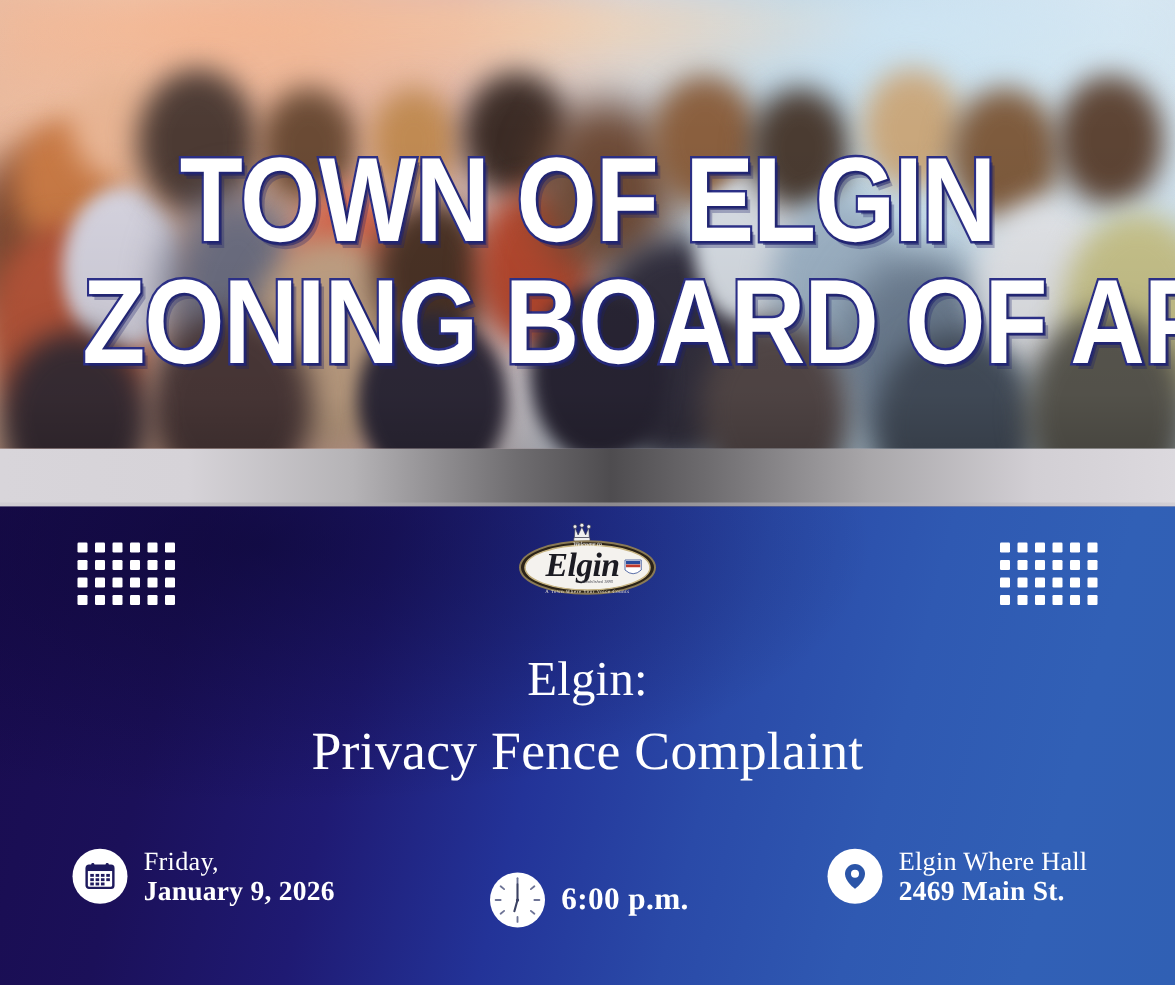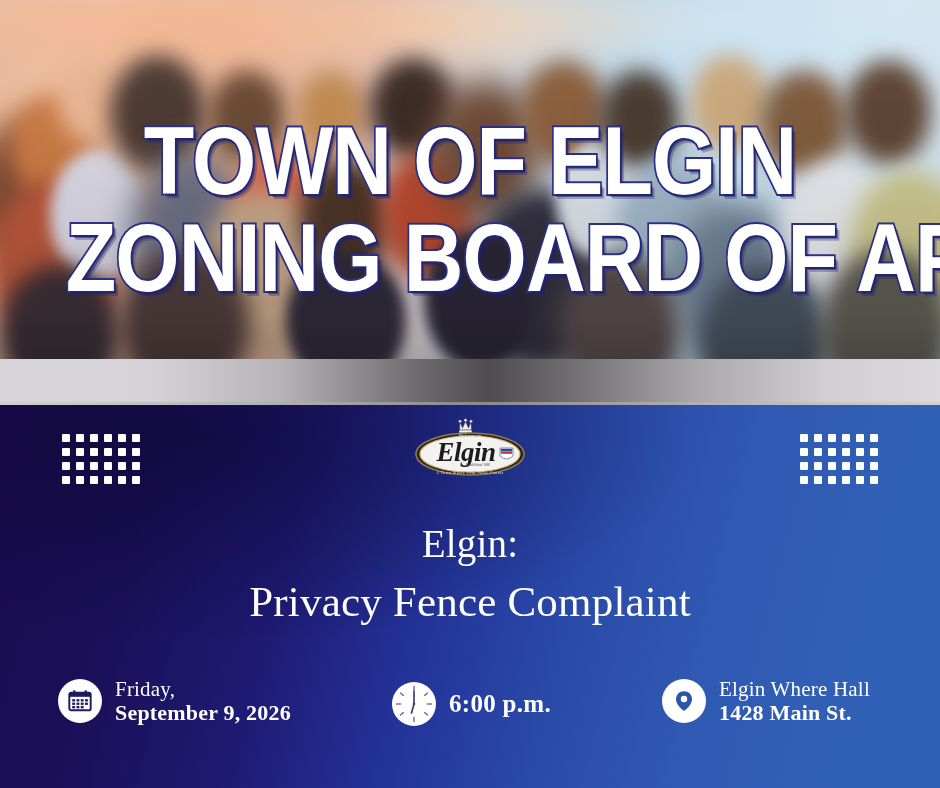--- a/index.html
+++ b/index.html
@@ -209,21 +209,21 @@
     display: flex;
     align-items: center;
   }
   .info-item {
     display: flex;
     align-items: center;
     gap: 13px;
     position: absolute;
   }
   .info-item.date  { left: 58px;  top: 0; }
-  .info-item.time  { left: 392px; top: 4px; justify-content: space-between; }
+  .info-item.time  { left: 392px; top: 20px; justify-content: space-between; }
   .info-item.place { left: 662px; top: 0; }
 
   .icon-circle {
     width: 44px; height: 44px;
     border-radius: 50%;
     background: #ffffff;
     flex: 0 0 44px;
     display: flex;
     align-items: center;
     justify-content: center;
@@ -418,21 +418,21 @@
             <rect x="14.8" y="15.7" width="3.1" height="2.5"></rect>
             <rect x="19.4" y="15.7" width="3.1" height="2.5"></rect>
             <rect x="5.6" y="19.4" width="3.1" height="2.5"></rect>
             <rect x="10.2" y="19.4" width="3.1" height="2.5"></rect>
             <rect x="14.8" y="19.4" width="3.1" height="2.5"></rect>
           </g>
         </svg>
       </span>
       <span class="info-text">
         <span class="info-top">Friday,</span>
-        <span class="info-bottom">September 9, 2026</span>
+        <span class="info-bottom">January 9, 2026</span>
       </span>
     </div>
 
     <div class="info-item time">
       <span class="icon-circle">
         <svg viewBox="0 0 44 44" width="44" height="44">
           <circle cx="22" cy="22" r="21" fill="#ffffff"></circle>
           <g stroke="#6e7496" stroke-width="1.5" stroke-linecap="round">
             <line x1="22" y1="4.5" x2="22" y2="8.5"></line>
             <line x1="35.5" y1="11" x2="32.7" y2="13.3"></line>
@@ -453,19 +453,19 @@
 
     <div class="info-item place">
       <span class="icon-circle">
         <svg viewBox="0 0 28 28" width="22" height="26">
           <path d="M14 1.5 C8.2 1.5 3.8 6 3.8 11.7 C3.8 19.4 14 26.8 14 26.8 C14 26.8 24.2 19.4 24.2 11.7 C24.2 6 19.8 1.5 14 1.5 Z" fill="#2b55a8"></path>
           <circle cx="14" cy="11.4" r="4.1" fill="#ffffff"></circle>
         </svg>
       </span>
       <span class="info-text">
         <span class="info-top">Elgin Where Hall</span>
-        <span class="info-bottom">1428 Main St.</span>
+        <span class="info-bottom">2469 Main St.</span>
       </span>
     </div>
 
   </div>
 
 </div>
 
 </body></html>

